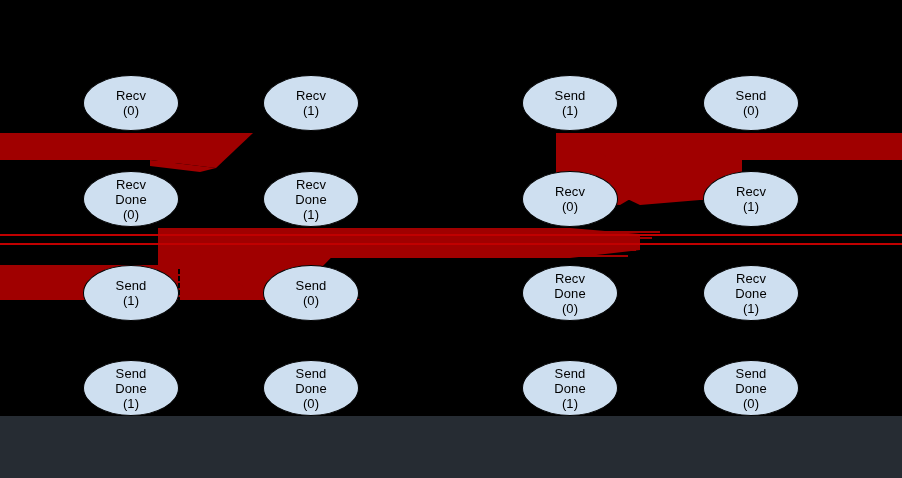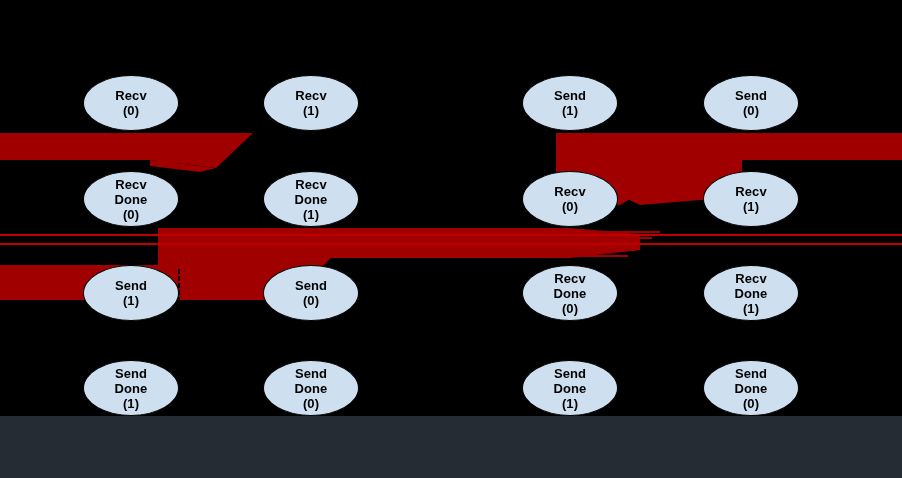--- a/index.html
+++ b/index.html
@@ -11,21 +11,20 @@
     width: 902px;
     height: 478px;
     overflow: hidden;
     font-family: "Liberation Sans", sans-serif;
   }
   #app {
     position: relative;
     width: 902px;
     height: 442px;
     background: #000000;
-    font-weight: bold;
   }
   #graph-canvas {
     position: absolute;
     left: 0;
     top: 0;
     width: 902px;
     height: 478px;
     display: block;
   }
   #node-layer {

